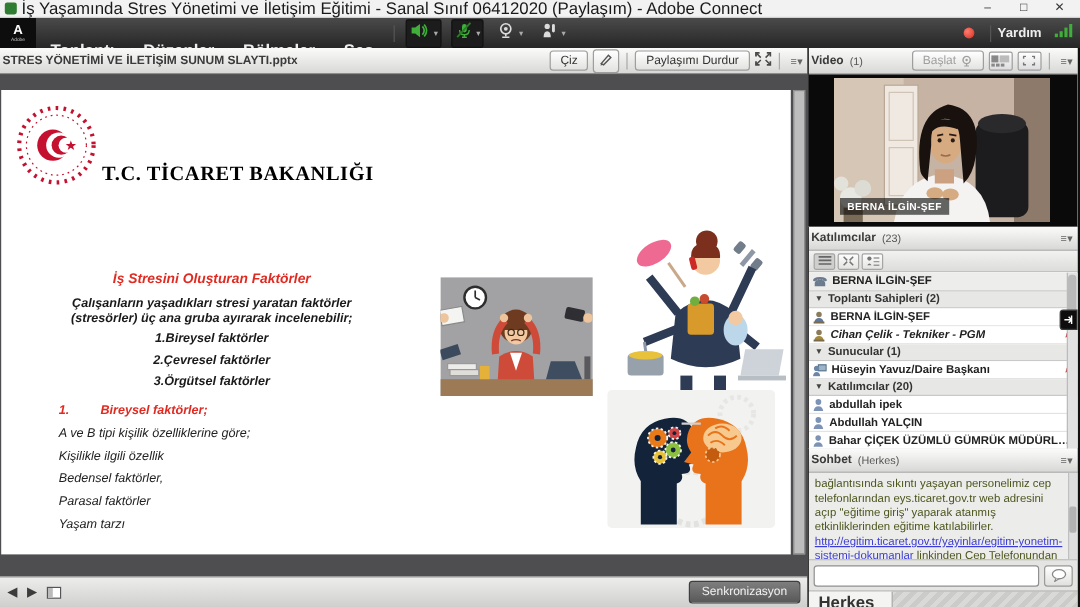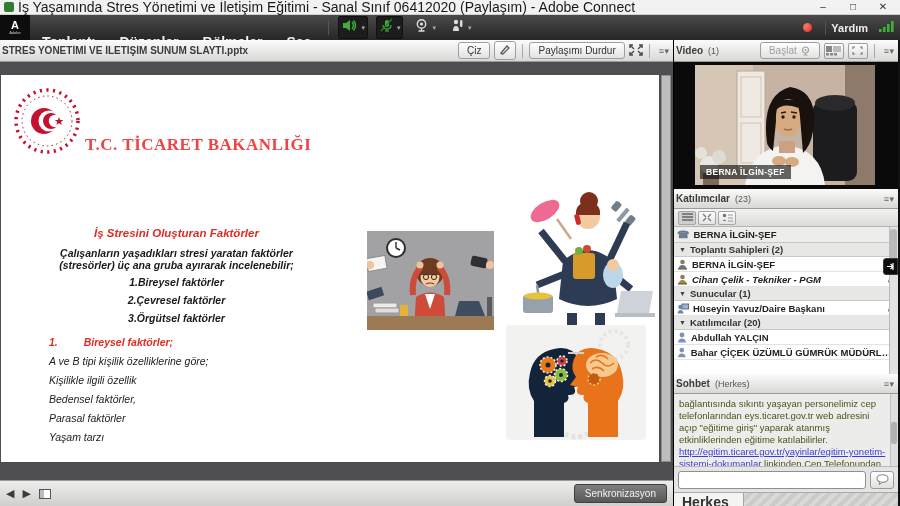--- a/index.html
+++ b/index.html
@@ -216,21 +216,21 @@
             <svg width="68" height="68" viewBox="0 0 68 68">
               <circle cx="34" cy="34" r="31" fill="none" stroke="#c4112f" stroke-width="3.5" stroke-dasharray="2.2 4.4"></circle>
               <circle cx="34" cy="34" r="25" fill="none" stroke="#c4112f" stroke-width="1" stroke-dasharray="1.5 3.2"></circle>
               <circle cx="31" cy="34" r="13" fill="#c4112f"></circle>
               <circle cx="36" cy="34" r="10.5" fill="#fff"></circle>
               <circle cx="38" cy="34" r="8" fill="#c4112f"></circle>
               <circle cx="42" cy="34" r="6.2" fill="#fff"></circle>
               <path d="M46,30 L47.2,33 L50.4,33 L47.9,35 L48.8,38 L46,36.2 L43.4,38 L44.3,35 L41.8,33 L45,33 Z" fill="#c4112f"></path>
             </svg>
           </div>
-          <div class="ministry" style="color:#ef4444;">T.C. TİCARET BAKANLIĞI</div>
+          <div class="ministry" style="color:#000000;">T.C. TİCARET BAKANLIĞI</div>
 
           <div class="sl-center">
             <div class="sl-h" style="color:#e02b22;">İş Stresini Oluşturan Faktörler</div>
             <div class="sl-p">Çalışanların yaşadıkları stresi yaratan faktörler</div>
             <div class="sl-p">(stresörler) üç ana gruba ayırarak incelenebilir;</div>
             <div class="sl-num">1.Bireysel faktörler</div>
             <div class="sl-num">2.Çevresel faktörler</div>
             <div class="sl-num">3.Örgütsel faktörler</div>
           </div>
 
@@ -480,20 +480,27 @@
           </div>
           <div class="prow group">
             <span class="tri">▼</span>
             <span>Katılımcılar (20)</span>
           </div>
           <div class="prow">
             <svg width="10" height="11" viewBox="0 0 10 11">
                 <circle cx="5" cy="3" r="2.4" fill="#7d93b5"></circle>
                 <path d="M1,10.5 Q1.5,6.5 5,6.5 Q8.5,6.5 9,10.5 Z" fill="#7d93b5"></path>
               </svg>
+            <span class="nm">abdullah ipek</span>
+          </div>
+          <div class="prow">
+            <svg width="10" height="11" viewBox="0 0 10 11">
+                <circle cx="5" cy="3" r="2.4" fill="#7d93b5"></circle>
+                <path d="M1,10.5 Q1.5,6.5 5,6.5 Q8.5,6.5 9,10.5 Z" fill="#7d93b5"></path>
+              </svg>
             <span class="nm">Abdullah YALÇIN</span>
           </div>
           <div class="prow">
             <svg width="10" height="11" viewBox="0 0 10 11">
                 <circle cx="5" cy="3" r="2.4" fill="#7d93b5"></circle>
                 <path d="M1,10.5 Q1.5,6.5 5,6.5 Q8.5,6.5 9,10.5 Z" fill="#7d93b5"></path>
               </svg>
             <span class="nm">Bahar ÇİÇEK ÜZÜMLÜ GÜMRÜK MÜDÜRLÜĞÜ</span>
           </div>
           <div class="parts-scroll">

